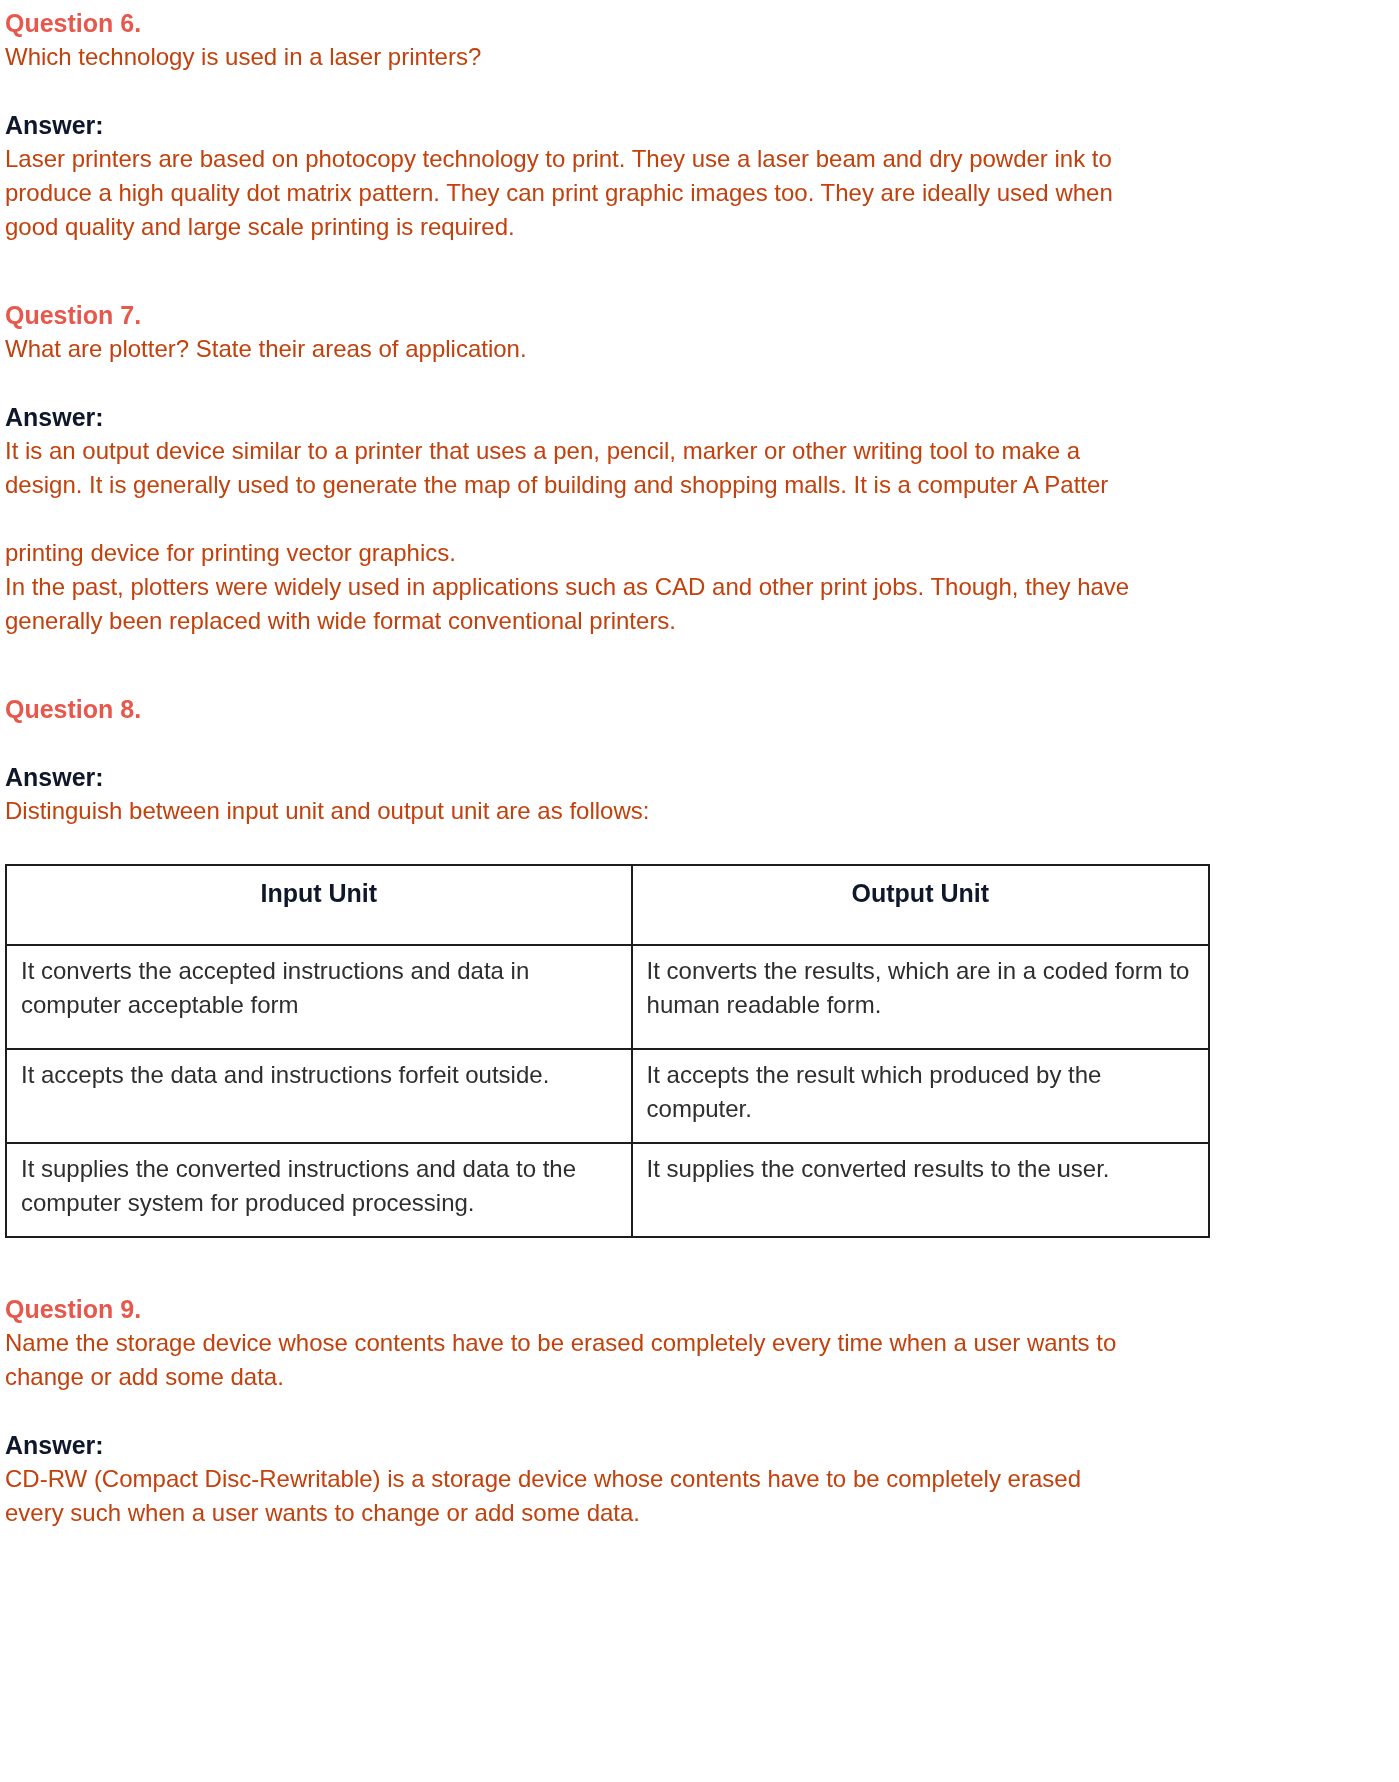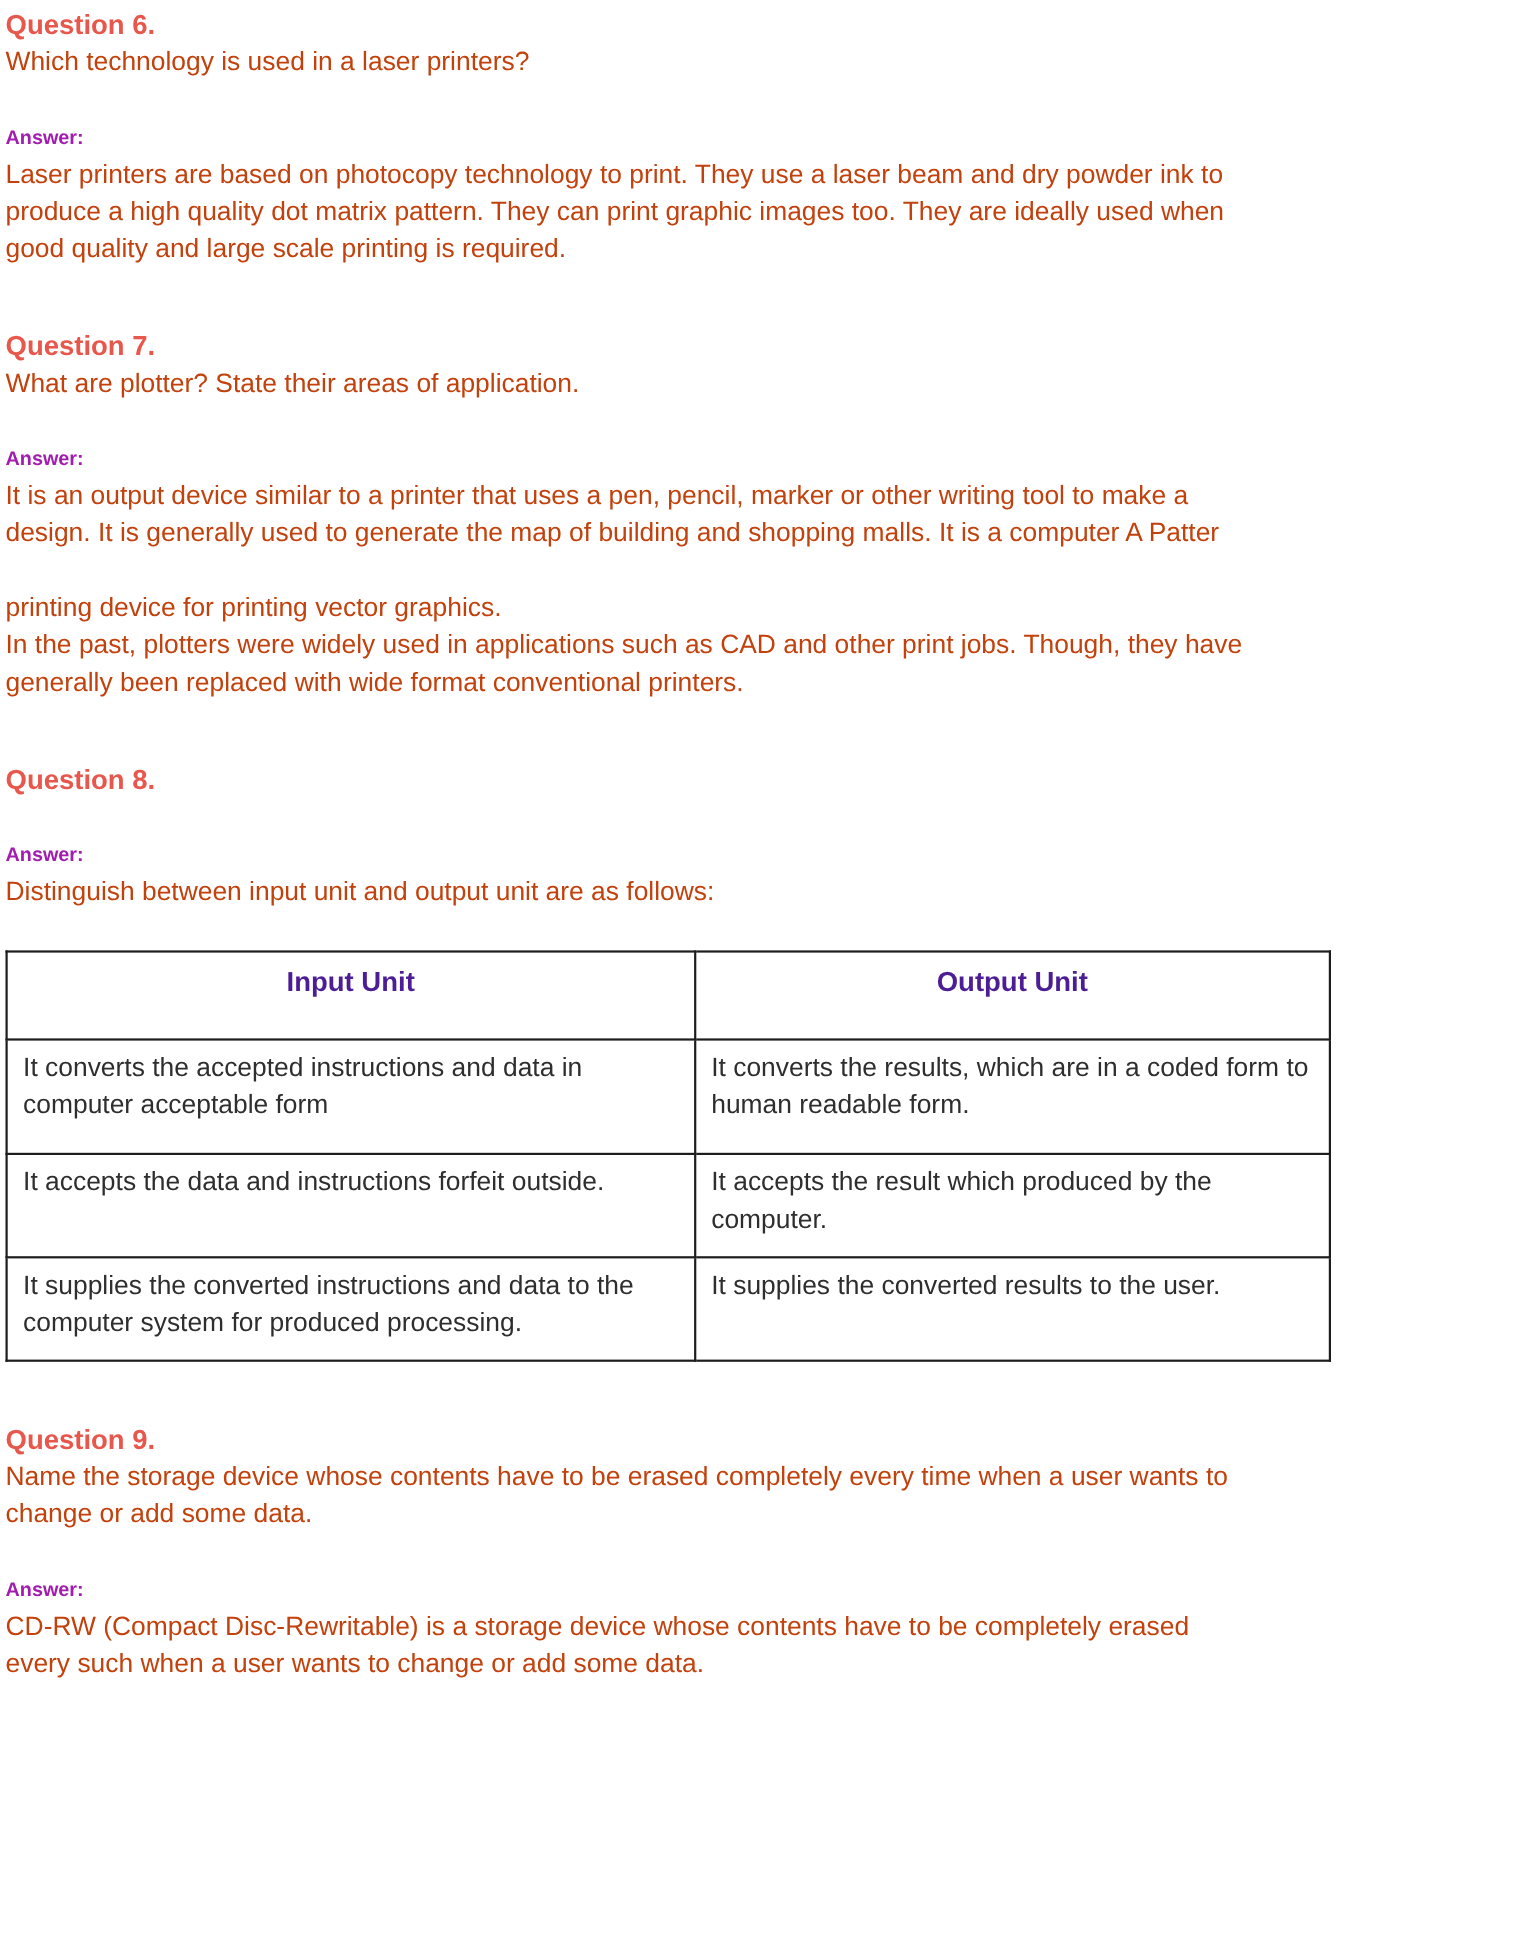--- a/index.html
+++ b/index.html
@@ -18,22 +18,22 @@
   }
   .section { margin-top: 54px; }
   .section:first-child { margin-top: 0; }
   .q-heading {
     color: #e8574b;
     font-size: 25px;
     font-weight: bold;
     line-height: 34px;
   }
   .a-heading {
-    color: #a21caf;
-    font-size: 18px;
+    color: #0f172a;
+    font-size: 25px;
     font-weight: bold;
     line-height: 34px;
     margin-top: 34px;
   }
   p.body-text {
     font-size: 24px;
     line-height: 34px;
     color: #c2410c;
   }
   p.spaced-top { margin-top: 34px; }
@@ -49,21 +49,21 @@
     font-size: 24px;
     line-height: 34px;
     vertical-align: top;
     color: #2e2e2e;
   }
   table.io-table th {
     font-size: 25px;
     font-weight: bold;
     text-align: center;
     padding: 10px 12px 34px 12px;
-    color: #4c1d95;
+    color: #0f172a;
   }
   table.io-table td {
     padding: 8px 14px 16px 14px;
   }
   table.io-table td.tall { padding-bottom: 26px; }
   table.io-table col.c1 { width: 52%; }
   table.io-table col.c2 { width: 48%; }
 </style>
 </head>
 <body>

